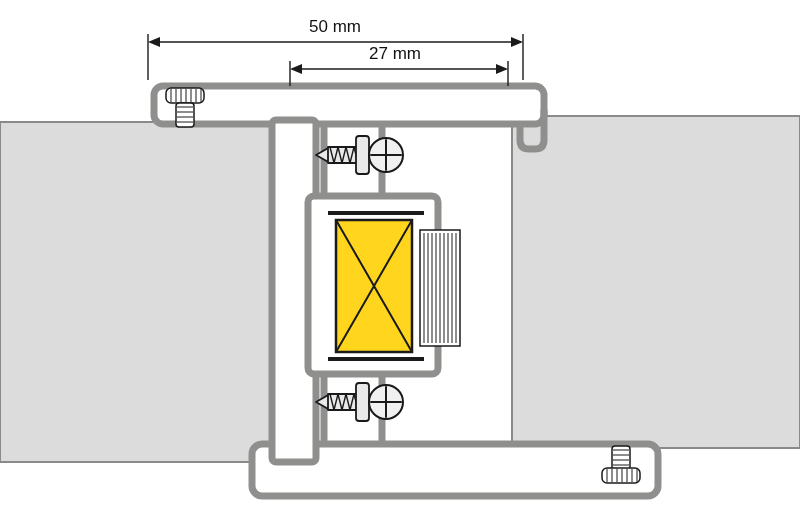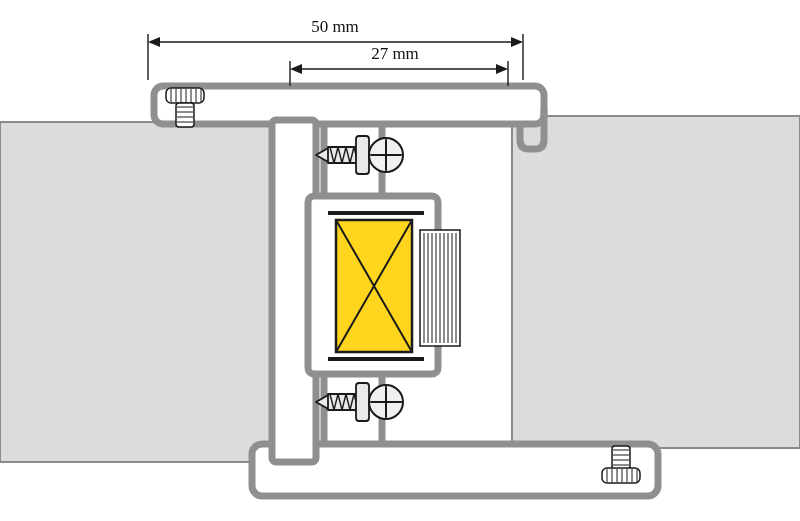--- a/index.html
+++ b/index.html
@@ -1,17 +1,17 @@
 <!DOCTYPE html>
 <html><head>
 <meta charset="utf-8">
 <style>
   html,body{margin:0;padding:0;background:#ffffff;}
   .stage{width:800px;height:501px;position:relative;background:#ffffff;
-         font-family:Liberation Serif, serif;overflow:hidden;text-align:right;}
+         font-family:Liberation Sans, sans-serif;overflow:hidden;text-align:right;}
   svg{display:block;}
   .metal{fill:#ffffff;stroke:#8f8f8e;stroke-width:7;stroke-linejoin:round;}
   .metal-line{fill:none;stroke:#8f8f8e;stroke-width:7;stroke-linejoin:round;stroke-linecap:butt;}
   .panel{stroke:#8a8a8a;stroke-width:2;}
   .outline-thin{fill:#ffffff;stroke:#1a1a1a;stroke-width:1.5;}
   .hatch{stroke:#1a1a1a;stroke-width:1;fill:none;}
   .seal{stroke:#1a1a1a;stroke-width:2.5;}
   .seal-x{stroke:#1a1a1a;stroke-width:2;fill:none;}
   .clamp{stroke:#1a1a1a;stroke-width:4;fill:none;}
   .screw-body{fill:#e9e9e9;stroke:#1a1a1a;stroke-width:1.8;stroke-linejoin:round;}

